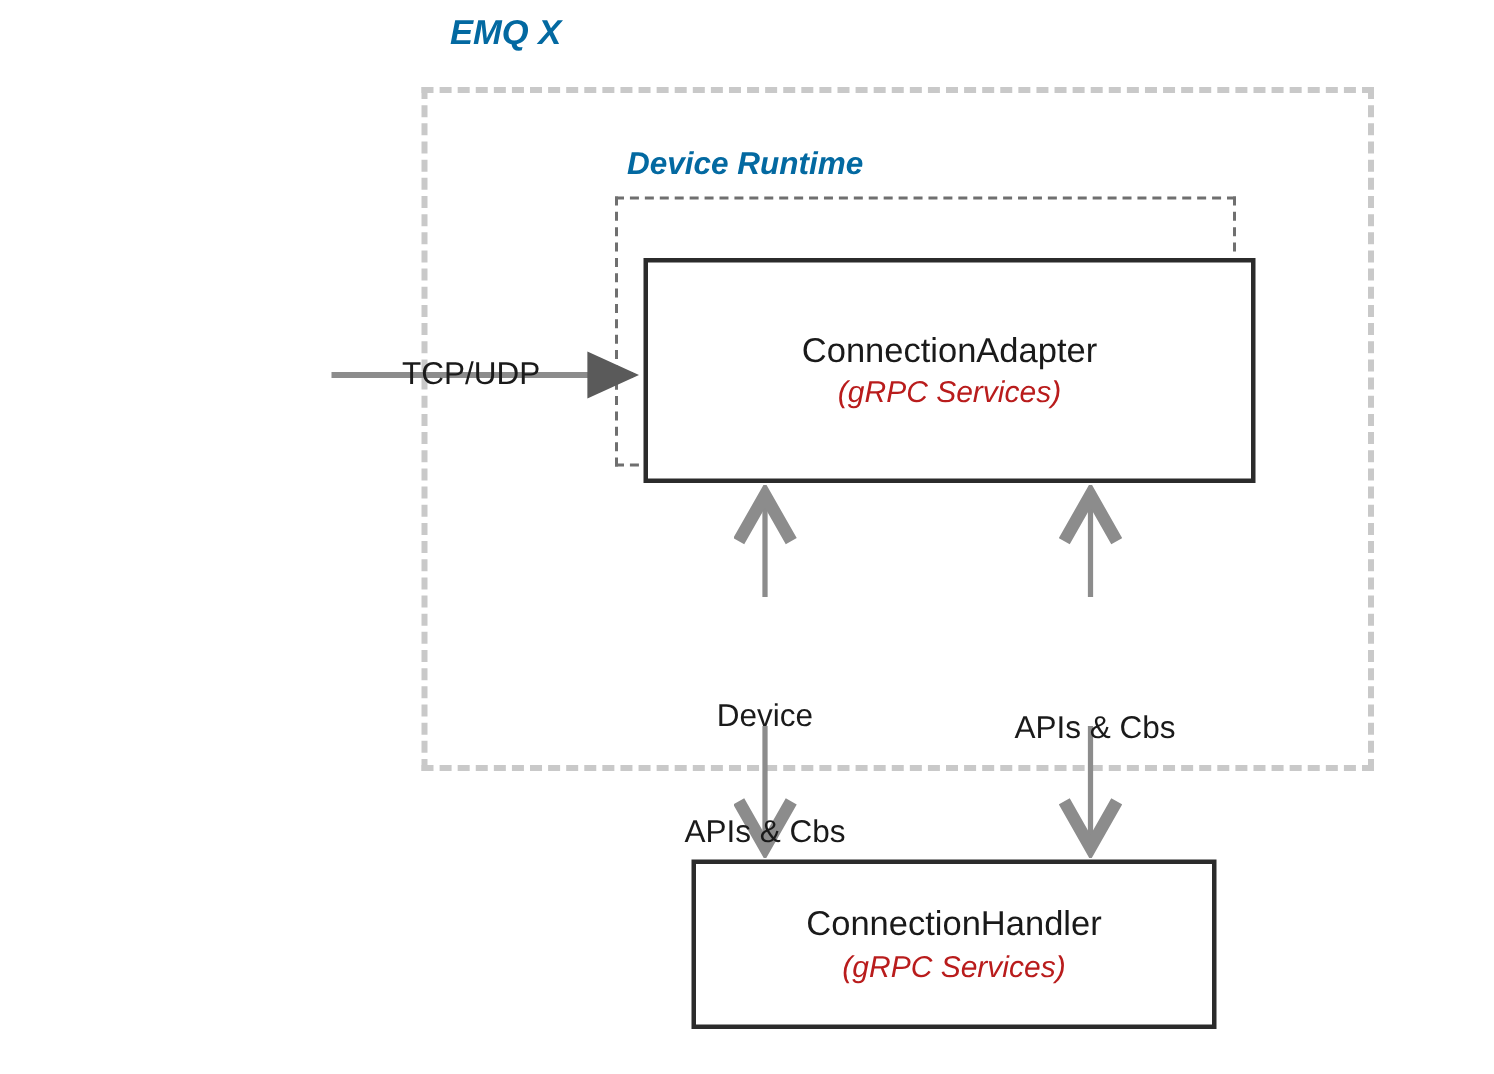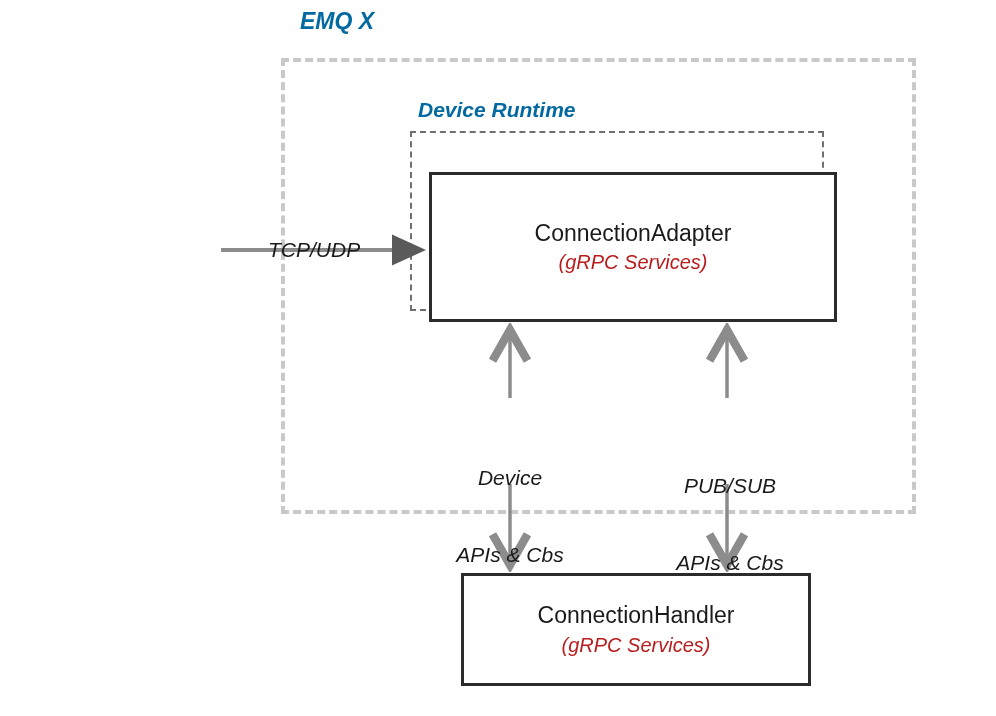--- a/index.html
+++ b/index.html
@@ -69,21 +69,20 @@
     border-width: 3px;
   }
   
   .edge-label {
     position: absolute;
     font-size: 21px;
     color: #1a1a1a;
     text-align: center;
     line-height: 1.22;
     white-space: pre;
-    font-style: italic;
   }
   svg.overlay {
     position: absolute;
     left: 0;
     top: 0;
     width: 996px;
     height: 716px;
     pointer-events: none;
   }
 </style>
@@ -131,17 +130,16 @@
   </svg>
 
   <div class="edge-label" style="left:268px; top:237px; width:118px; text-align:left;">TCP/UDP</div>
 
   <div class="edge-label" style="left:430px; top:414px; width:160px;">
     <div>Device</div>
     <div>APIs &amp; Cbs</div>
   </div>
 
   <div class="edge-label" style="left:650px; top:422px; width:160px;">
-    <div>PUB/SUB</div>
     <div>APIs &amp; Cbs</div>
   </div>
 
 </div>
 
 </body></html>

